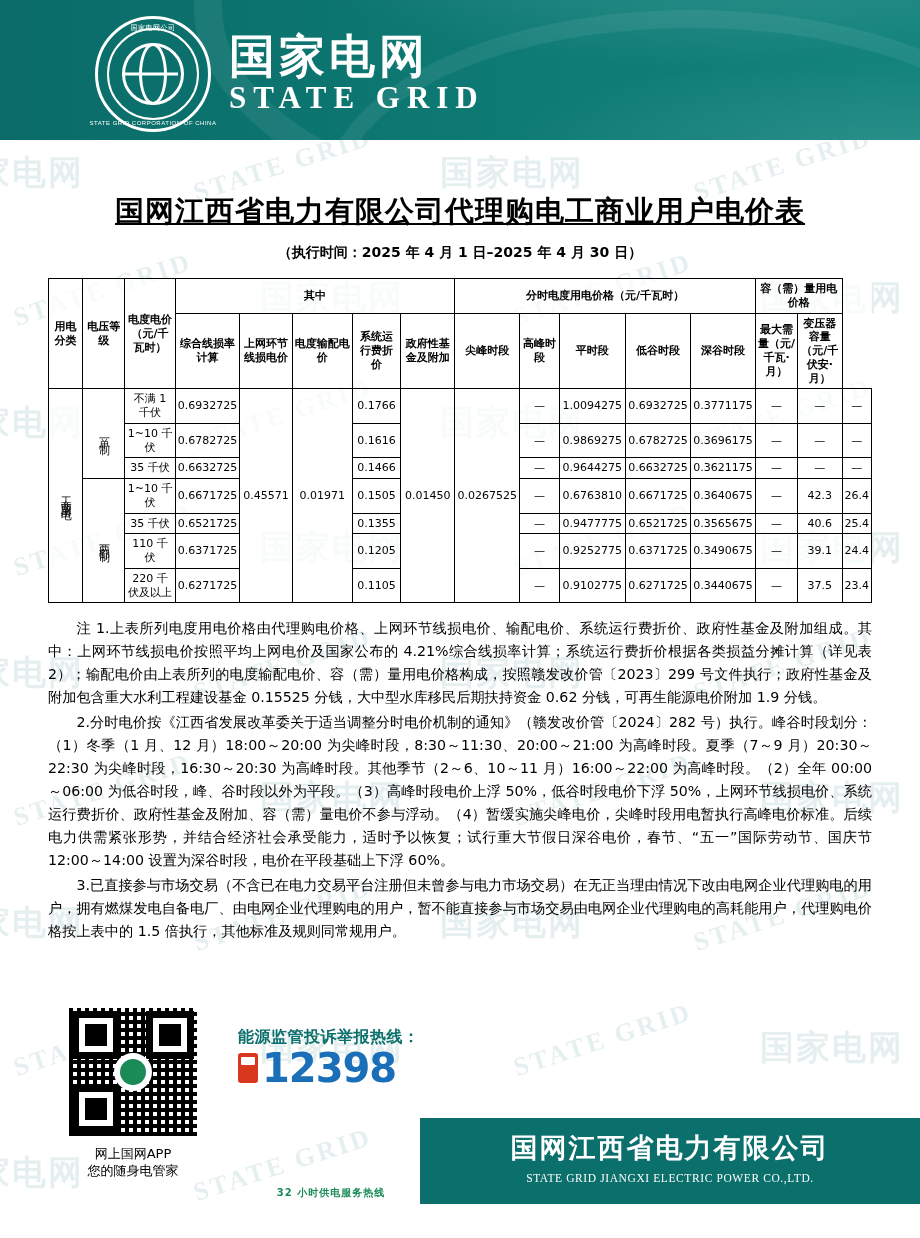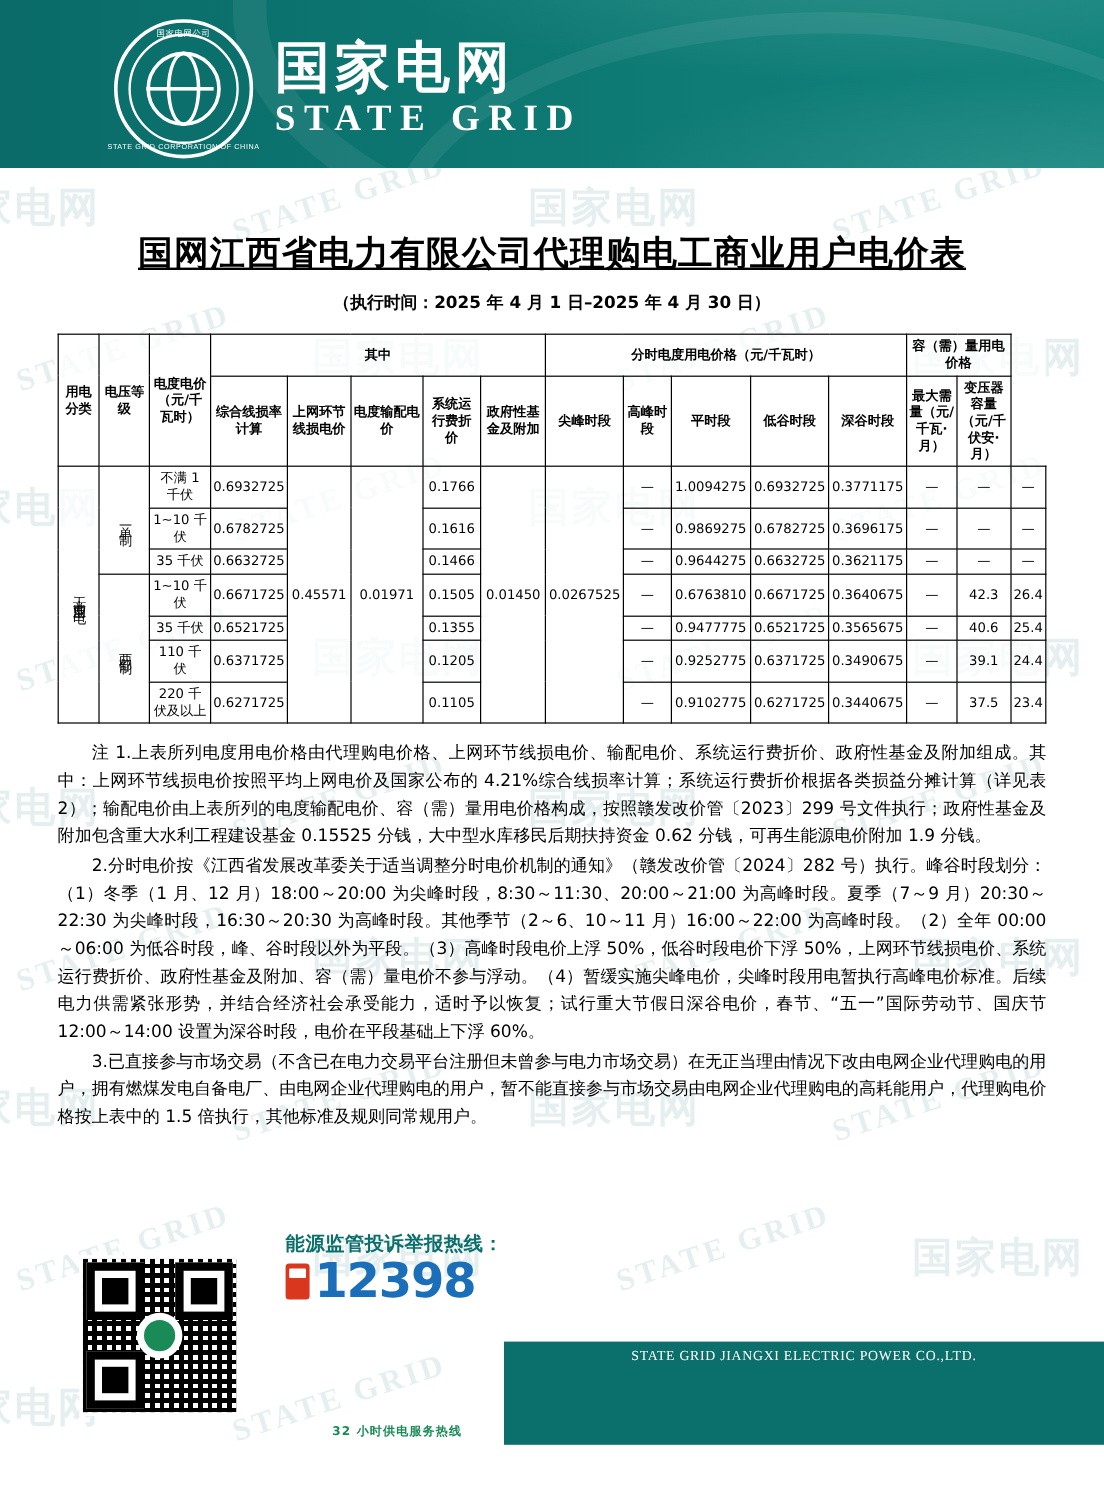--- a/index.html
+++ b/index.html
@@ -346,30 +346,35 @@
 
 <div class="bottom">
 
   <div class="qr-block">
     <div class="qr">
       <div class="eye e1"></div>
       <div class="eye e2"></div>
       <div class="eye e3"></div>
       <div class="ctr"></div>
     </div>
+    <div class="qr-cap">
+      <div>网上国网APP</div>
+      <div>您的随身电管家</div>
+    </div>
   </div>
 
   <div class="hotline">
     <div class="lbl">能源监管投诉举报热线：</div>
     <div class="num12398">
       <span class="phone-ico"></span>
       <span>12398</span>
     </div>
   </div>
 
   <div class="h95598">
     <div class="sm">32 小时供电服务热线</div>
   </div>
 
   <div class="teal-bar">
+    <div class="cn">国网江西省电力有限公司</div>
     <div class="en">STATE GRID JIANGXI ELECTRIC POWER CO.,LTD.</div>
   </div>
 </div>
 
 </body></html>

